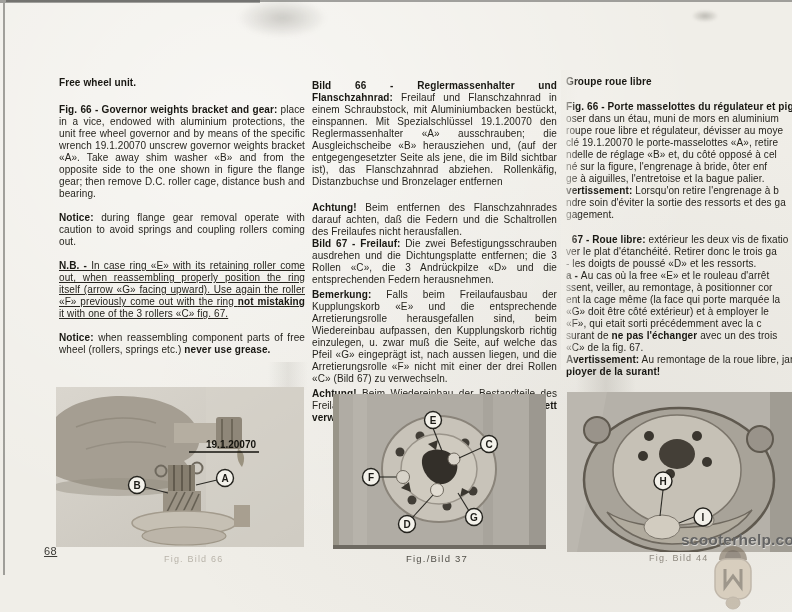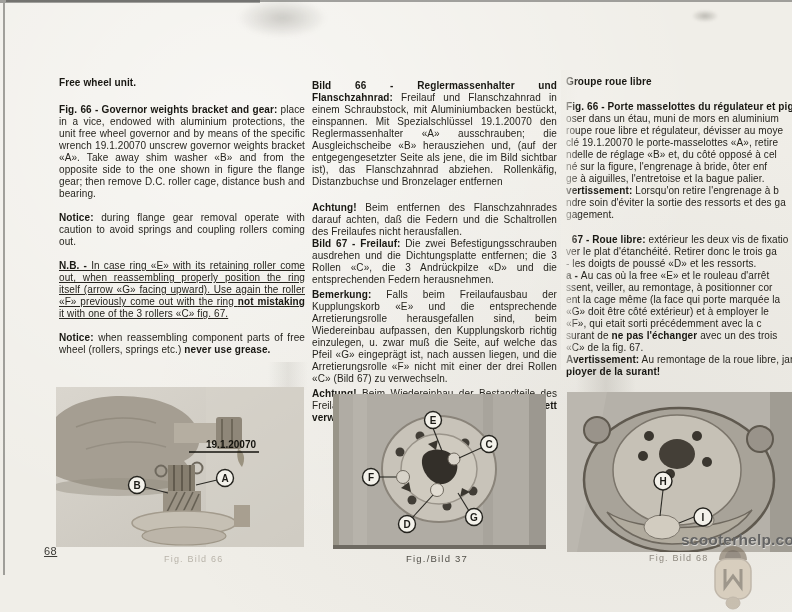--- a/index.html
+++ b/index.html
@@ -232,21 +232,21 @@
         <text x="96" y="92.5">H</text>
     </g>
     <g class="callout">
       <circle cx="136" cy="125" r="9"></circle>
         <text x="136" y="128.5">I</text>
     </g>
   </svg>
 
   <div class="caption cap66">Fig. Bild 66</div>
   <div class="caption cap67">Fig./Bild 37</div>
-  <div class="caption cap68">Fig. Bild 68</div>
+  <div class="caption cap68">Fig. Bild 44</div>
 
   <div class="page-number">68</div>
   <div class="watermark">scooterhelp.com</div>
 
   <svg class="vespa-logo" width="58" height="68" viewBox="0 0 58 68">
     <path d="M29,2 C38,2 43,9 43,16 L15,16 C15,9 20,2 29,2 Z" fill="#7a6d5c"></path>
     <path d="M29,6 C34,6 37,10 37,14 L21,14 C21,10 24,6 29,6 Z" fill="#5f5346"></path>
     <rect x="11" y="15" width="36" height="40" rx="12" fill="#cbbda6" stroke="#a49685" stroke-width="1.5"></rect>
     <path d="M21,25 L21,43 L29,32 L37,43 L37,25" fill="none" stroke="#6b6152" stroke-width="3"></path>
     <ellipse cx="29" cy="59" rx="7" ry="6" fill="#b0a28d" stroke="#a49685" stroke-width="1"></ellipse>

